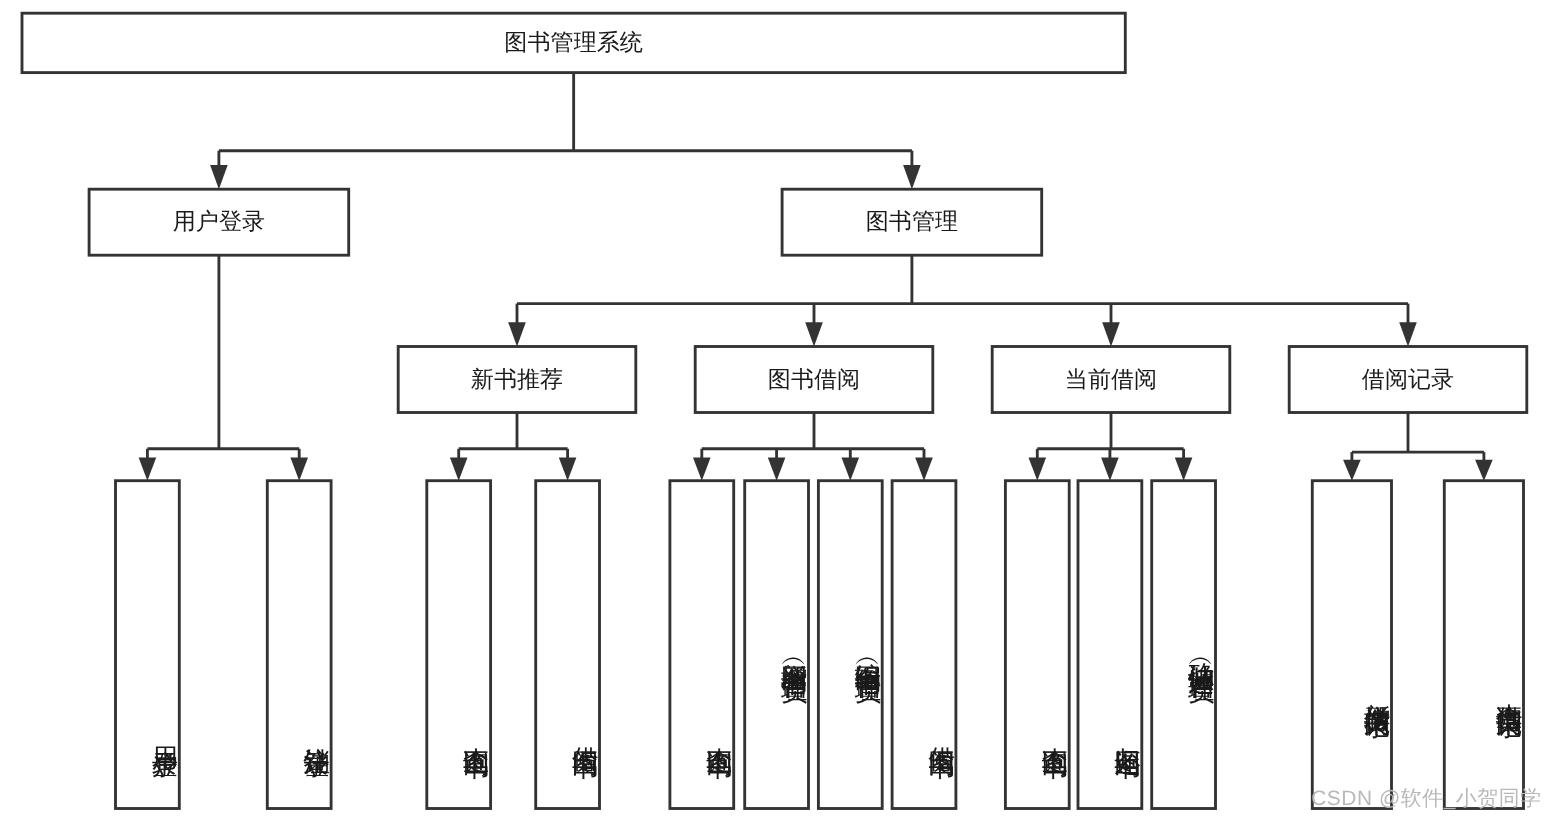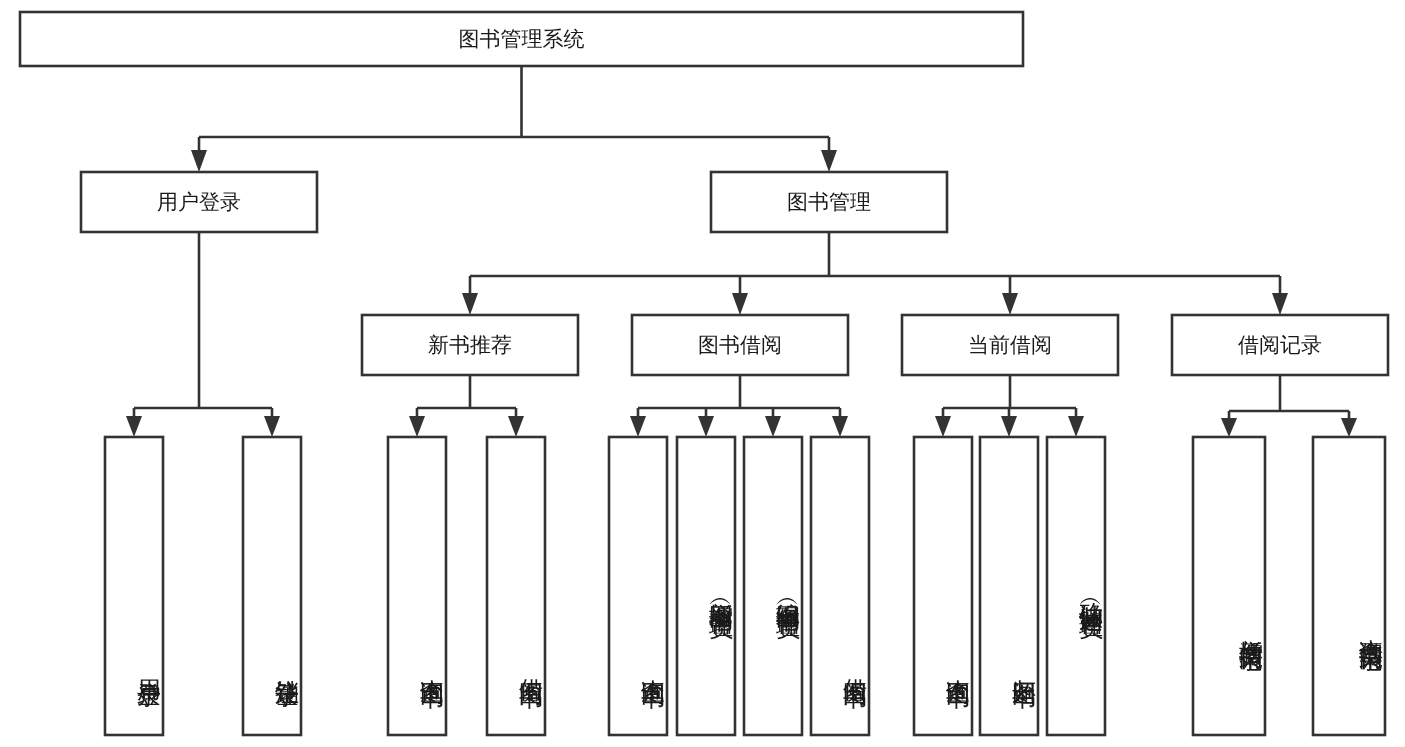--- a/index.html
+++ b/index.html
@@ -215,14 +215,15 @@
   <div class="leaf-label" style="left:744px; top:437px; width:58px; height:298px; padding-top:6px;">编辑图书（管理员）</div>
   <div class="leaf-label" style="left:811px; top:437px; width:58px; height:298px; padding-top:78px;">借阅图书</div>
 
   <div class="leaf-label" style="left:914px; top:437px; width:58px; height:298px; padding-top:78px;">查询图书</div>
   <div class="leaf-label" style="left:980px; top:437px; width:58px; height:298px; padding-top:78px;">归还图书</div>
   <div class="leaf-label" style="left:1047px; top:437px; width:58px; height:298px; padding-top:6px;">确认归还（管理员）</div>
 
   <div class="leaf-label" style="left:1193px; top:437px; width:72px; height:298px; padding-top:40px;">新增借阅记录</div>
   <div class="leaf-label" style="left:1313px; top:437px; width:72px; height:298px; padding-top:40px;">查询借阅记录</div>
 
+  <div class="watermark" style="left:1192px; top:713px;">CSDN @软件_小贺同学</div>
 
 </div>
 
 </body></html>

